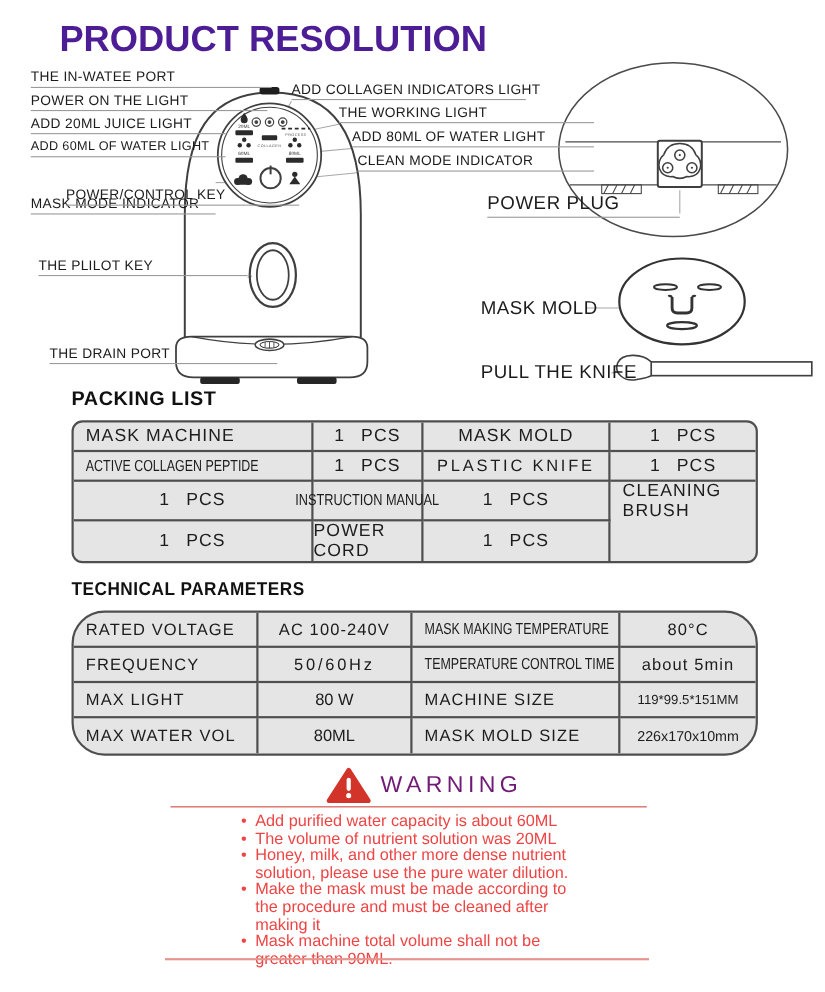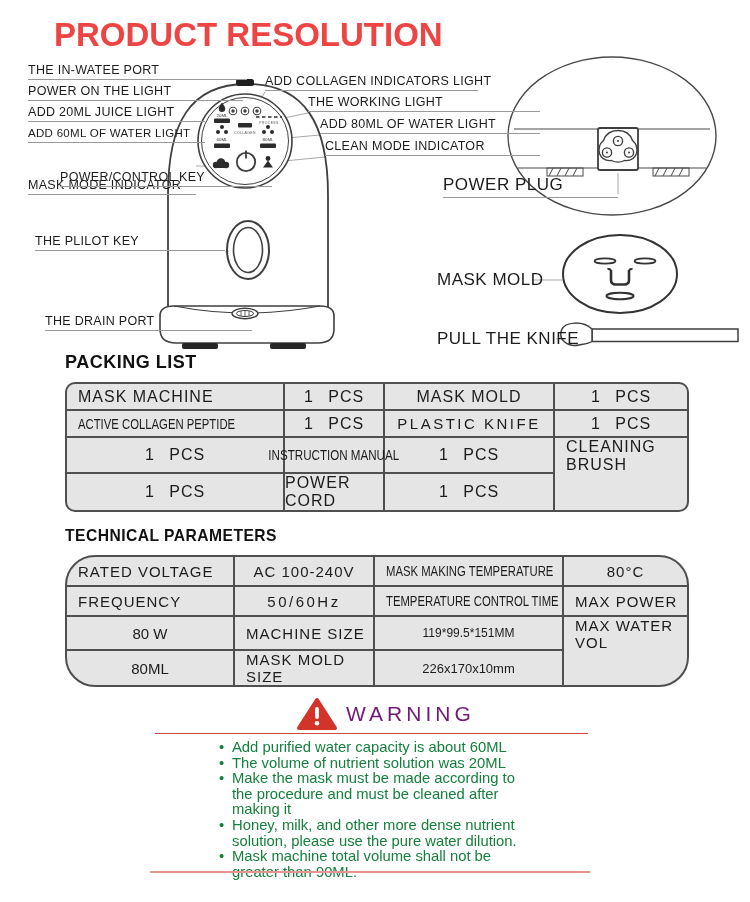--- a/index.html
+++ b/index.html
@@ -1,20 +1,20 @@
 <!DOCTYPE html>
 <html><head>
 <meta charset="utf-8">
 <style>
   html,body{margin:0;padding:0;}
   body{width:750px;height:902px;position:relative;background:#ffffff;
        font-family:"Liberation Sans", sans-serif;overflow:hidden;color:#1c1c1c;}
   .abs{position:absolute;}
   
-  #page-title{left:54px;top:16px;font-size:33px;font-weight:800;color:#ef4444;letter-spacing:0px;white-space:nowrap;}
+  #page-title{left:54px;top:16px;font-size:33px;font-weight:800;color:#4c1d95;letter-spacing:0px;white-space:nowrap;}
   
   .dlabel{position:absolute;font-size:12.5px;color:#1c1c1c;letter-spacing:.3px;white-space:nowrap;
           border-bottom:1px solid #9a9a9a;padding-bottom:2px;line-height:13px;}
   .dlabel.nol{border-bottom:none;}
   .dlabel.big{font-size:17px;letter-spacing:.5px;line-height:17px;}
   .dlabel.sm{font-size:11.5px;}
   
   .sec-head{position:absolute;font-weight:700;color:#111;}
   #packing-head{left:65px;top:352px;font-size:18px;letter-spacing:.5px;}
   #tech-head{left:65px;top:526px;font-size:17px;transform:scaleX(.92);transform-origin:left center;letter-spacing:.5px;}
@@ -29,21 +29,21 @@
   .fz16{font-size:16px;} .fz15{font-size:15px;} .fz13{font-size:13px;} .fz12{font-size:12px;}
   .ls1{letter-spacing:1px;} .ls2{letter-spacing:2.5px;}
   .cond{font-size:14.5px;transform:scaleX(.78);transform-origin:left center;white-space:nowrap;}
   .cond-c{font-size:14.5px;transform:scaleX(.8);transform-origin:center;white-space:nowrap;}
   .qty{font-size:16px;letter-spacing:1px;word-spacing:9px;}
   
   #warning-head{left:346px;top:702px;font-size:21px;letter-spacing:4px;color:#701a75;font-weight:400;}
   #warn-line-top{left:155px;top:733px;width:433px;border-top:1.5px solid #cf4a42;}
   #warn-line-bottom{left:150px;top:871px;width:440px;border-top:2px solid #e5968f;}
   #warning-list{left:219px;top:740px;width:318px;margin:0;padding:0;list-style:none;
-                color:#15803d;font-size:14.8px;line-height:15.6px;}
+                color:#ef4444;font-size:14.8px;line-height:15.6px;}
   #warning-list li{position:relative;padding-left:13px;}
   #warning-list li::before{content:"\2022";position:absolute;left:0;top:0;}
   svg text{font-family:"Liberation Sans", sans-serif;}
 </style>
 </head>
 <body>
 
 <div id="page-title" class="abs">PRODUCT RESOLUTION</div>
 
 <svg class="abs" style="left:0;top:0;" width="750" height="902" viewBox="0 0 750 902">
@@ -276,23 +276,26 @@
 
   <div class="cell-l">
       <span class="fz15 ls1">FREQUENCY</span>
     </div>
   <div class="cell-c">
       <span class="fz15 ls2">50/60Hz</span>
     </div>
   <div class="cell-l">
       <span class="cond">TEMPERATURE CONTROL TIME</span>
     </div>
-
-  <div class="cell-l">
-      <span class="fz15 ls1">MAX POWER</span>
+  <div class="cell-c">
+      <span class="fz15 ls1">about 5min</span>
+    </div>
+
+  <div class="cell-l">
+      <span class="fz15 ls1">MAX LIGHT</span>
     </div>
   <div class="cell-c">
       <span class="fz15">80 W</span>
     </div>
   <div class="cell-l">
       <span class="fz15 ls1">MACHINE SIZE</span>
     </div>
   <div class="cell-c">
       <span class="fz12">119*99.5*151MM</span>
     </div>
@@ -315,18 +318,18 @@
   <polygon points="21,3 39,31 3,31" fill="#d2342a" stroke="#d2342a" stroke-width="4" stroke-linejoin="round"></polygon>
   <rect x="19.1" y="10" width="3.8" height="12" rx="1.9" fill="#fff"></rect>
   <circle cx="21" cy="26.3" r="2.3" fill="#fff"></circle>
 </svg>
 <div id="warning-head" class="abs">WARNING</div>
 <div id="warn-line-top" class="abs"></div>
 
 <ul id="warning-list" class="abs">
   <li>Add purified water capacity is about 60ML</li>
   <li>The volume of nutrient solution was 20ML</li>
+  <li>Honey, milk, and other more dense nutrient solution, please use the pure water dilution.</li>
   <li>Make the mask must be made according to the procedure and must be cleaned after making it</li>
-  <li>Honey, milk, and other more dense nutrient solution, please use the pure water dilution.</li>
   <li>Mask machine total volume shall not be greater than 90ML.</li>
 </ul>
 
 <div id="warn-line-bottom" class="abs"></div>
 
 </body></html>

